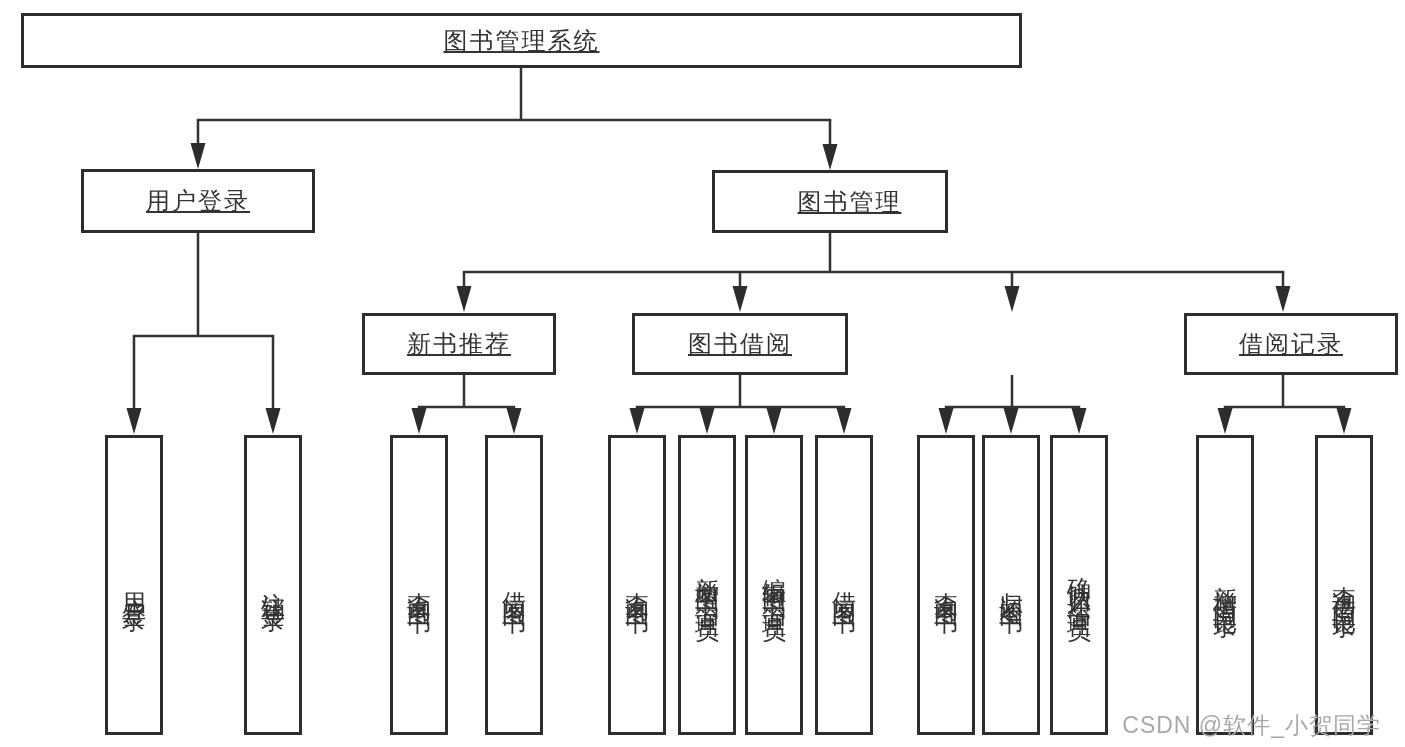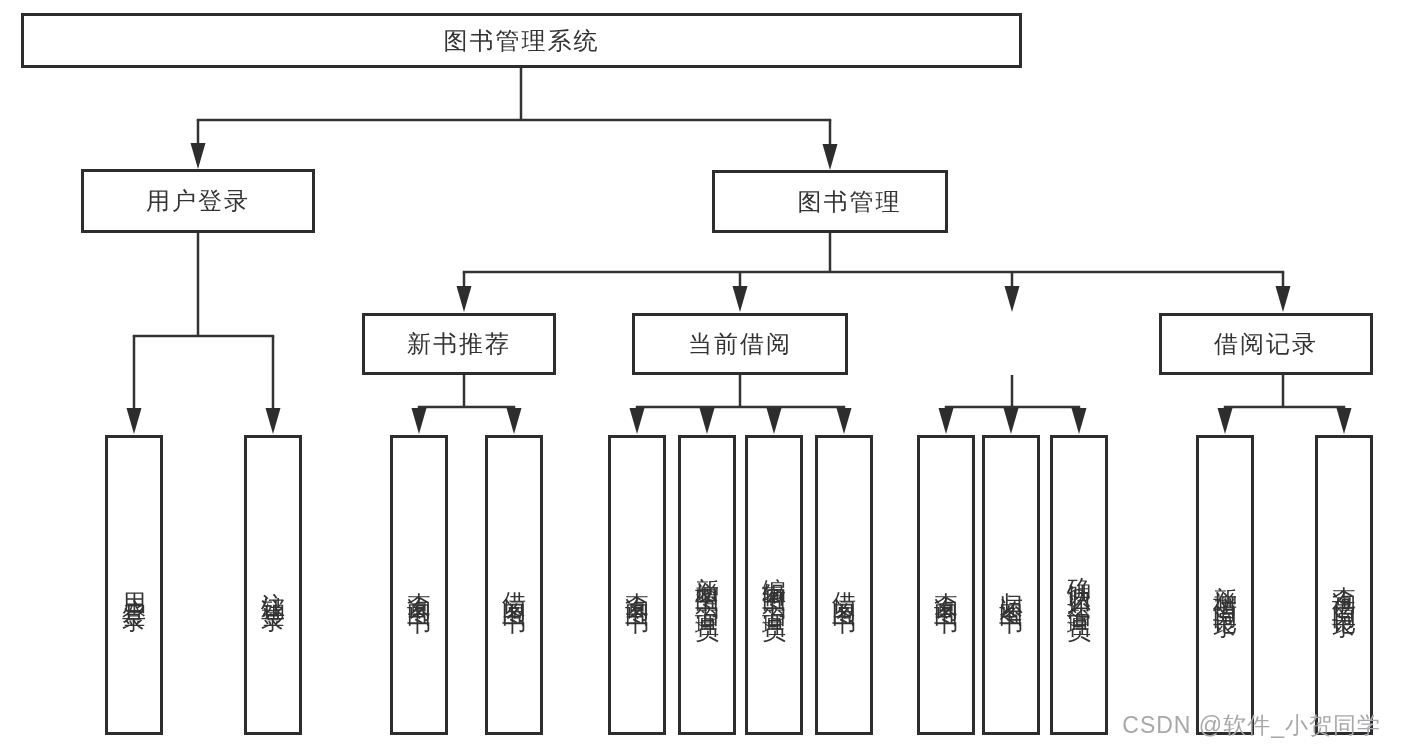--- a/index.html
+++ b/index.html
@@ -13,21 +13,21 @@
   #wires{position:absolute;left:0;top:0;z-index:1;}
   .node{
     position:absolute;
     box-sizing:border-box;
     background:#ffffff;
     border:3px solid #2d2d2d;
     display:flex;align-items:center;justify-content:center;
     color:#333333;
     z-index:2;
   }
-  .hnode{font-size:24px;letter-spacing:2px;line-height:1;}
+  .hnode{font-size:24px;letter-spacing:2px;line-height:1;text-decoration:underline;}
   .root{font-size:24px;}
   .vnode{
     width:58px;top:435px;height:300px;
     font-size:24px;
   }
   .vnode .vtext{
     writing-mode:vertical-rl;
     text-orientation:mixed;
     line-height:1;
     letter-spacing:6px;
@@ -117,23 +117,23 @@
     <span>用户登录</span>
   </div>
   <div class="node hnode" style="left:712px;top:170px;width:236px;height:63px;padding-left:39px;">
     <span>图书管理</span>
   </div>
 
   <div class="node hnode" style="left:362px;top:313px;width:194px;height:62px;">
     <span>新书推荐</span>
   </div>
   <div class="node hnode" style="left:632px;top:313px;width:216px;height:62px;">
-    <span>当前借阅</span>
+    <span>图书借阅</span>
   </div>
-  <div class="node hnode" style="left:1159px;top:313px;width:214px;height:62px;">
+  <div class="node hnode" style="left:1184px;top:313px;width:214px;height:62px;">
     <span>借阅记录</span>
   </div>
 
   <div class="node vnode" style="left:105px;">
     <span class="vtext">用户登录</span>
   </div>
   <div class="node vnode" style="left:244px;">
     <span class="vtext">注销登录</span>
   </div>
 

